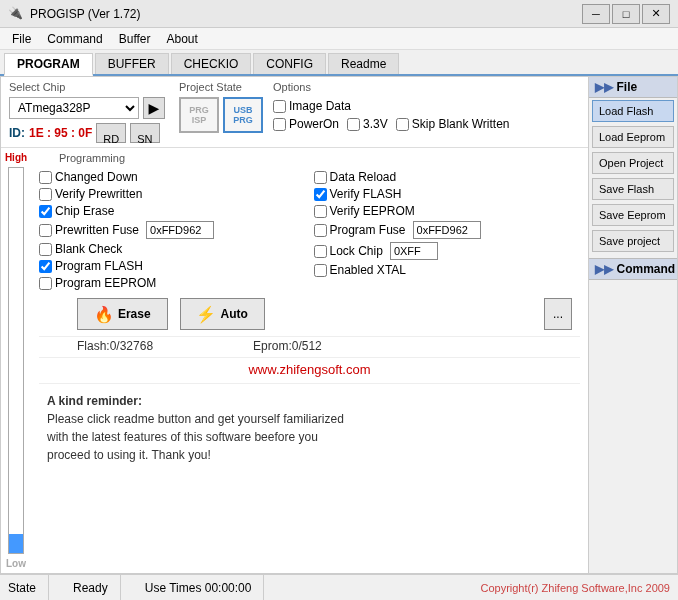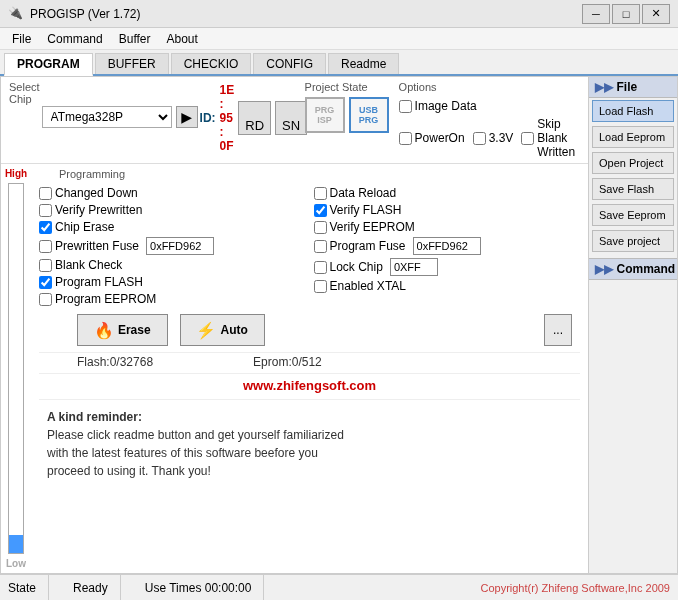--- a/index.html
+++ b/index.html
@@ -82,41 +82,41 @@
 
     
     .top-section {
       display: flex;
       align-items: flex-start;
       padding: 4px 8px;
       border-bottom: 1px solid #ddd;
       gap: 10px;
     }
 
-    .select-chip-section { display: flex; flex-direction: row; gap: 2px; min-width: 160px; }
+    .select-chip-section { display: flex; flex-direction: column; gap: 2px; min-width: 160px; }
     .section-label { font-size: 11px; color: #555; margin-bottom: 2px; }
     .chip-select-row { display: flex; align-items: center; gap: 4px; }
     .chip-select {
       border: 1px solid #aaa;
       background: white;
       padding: 2px 4px;
       font-size: 12px;
       width: 130px;
       height: 22px;
     }
     .arrow-btn {
       width: 22px; height: 22px; border: 1px solid #999; background: #e0e0e0;
       cursor: pointer; display: flex; align-items: center; justify-content: center; font-size: 14px;
     }
     .id-row { display: flex; align-items: center; gap: 4px; margin-top: 2px; }
     .id-label { font-size: 12px; font-weight: bold; color: #0c4a6e; }
     .id-value { font-size: 12px; font-weight: bold; color: #cc0000; }
     .id-btn {
-      padding: 16px 6px; border: 1px solid #999; background: #e0e0e0;
-      cursor: pointer; font-size: 13px; height: 18px;
+      padding: 9px 6px; border: 1px solid #999; background: #e0e0e0;
+      cursor: pointer; font-size: 11px; height: 18px;
     }
 
     .program-state-section { display: flex; flex-direction: column; gap: 2px; }
     .prog-icons { display: flex; align-items: center; gap: 4px; }
     .prog-icon {
       border: 2px solid #aaa; width: 40px; height: 36px;
       display: flex; flex-direction: column; align-items: center; justify-content: center;
       font-size: 8px; font-weight: bold; color: #888; background: #f5f5f5;
     }
     .prog-icon.usb { border-color: #4488cc; color: #4488cc; }
@@ -204,21 +204,21 @@
       font-size: 12px;
       color: #333;
       border-top: 1px solid #eee;
     }
 
     
     .website-link {
       text-align: center;
       color: #cc0000;
       font-size: 13px;
-      font-weight: bold;
+      font-weight: normal;
       padding: 4px;
       border-top: 1px solid #eee;
     }
 
     
     .notice-area {
       flex: 1;
       padding: 8px;
       font-size: 12px;
       color: #333;

